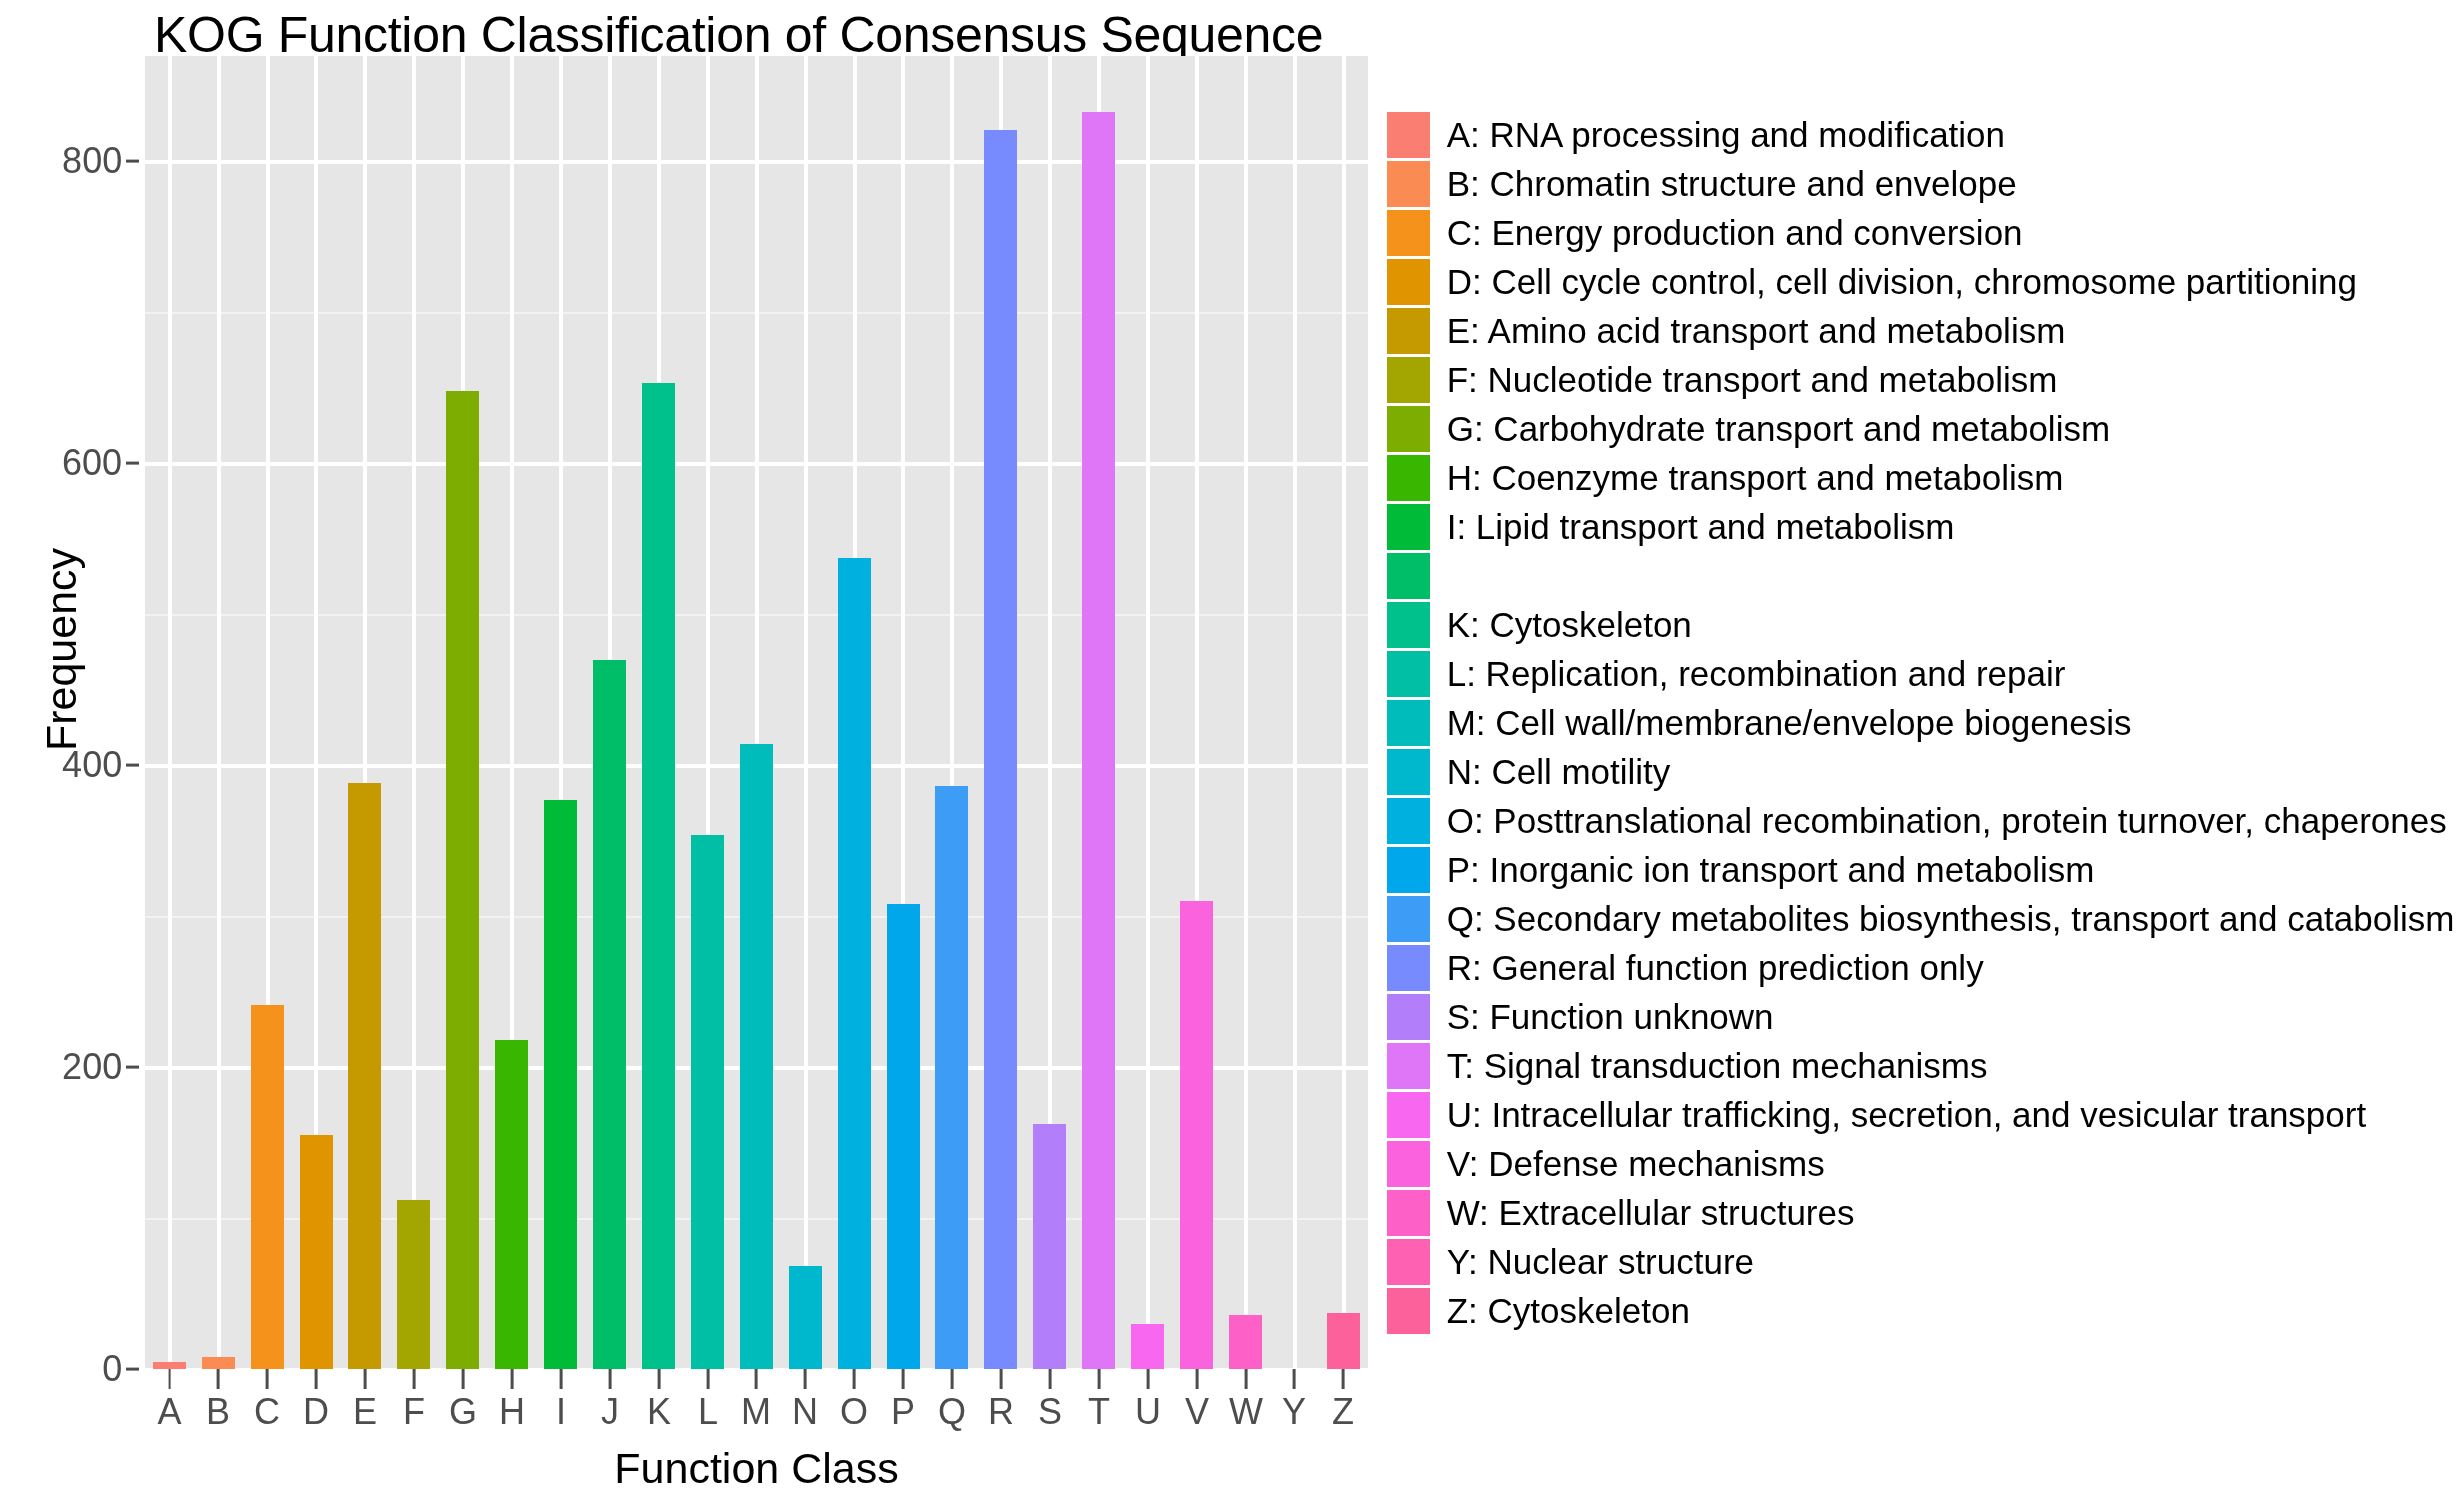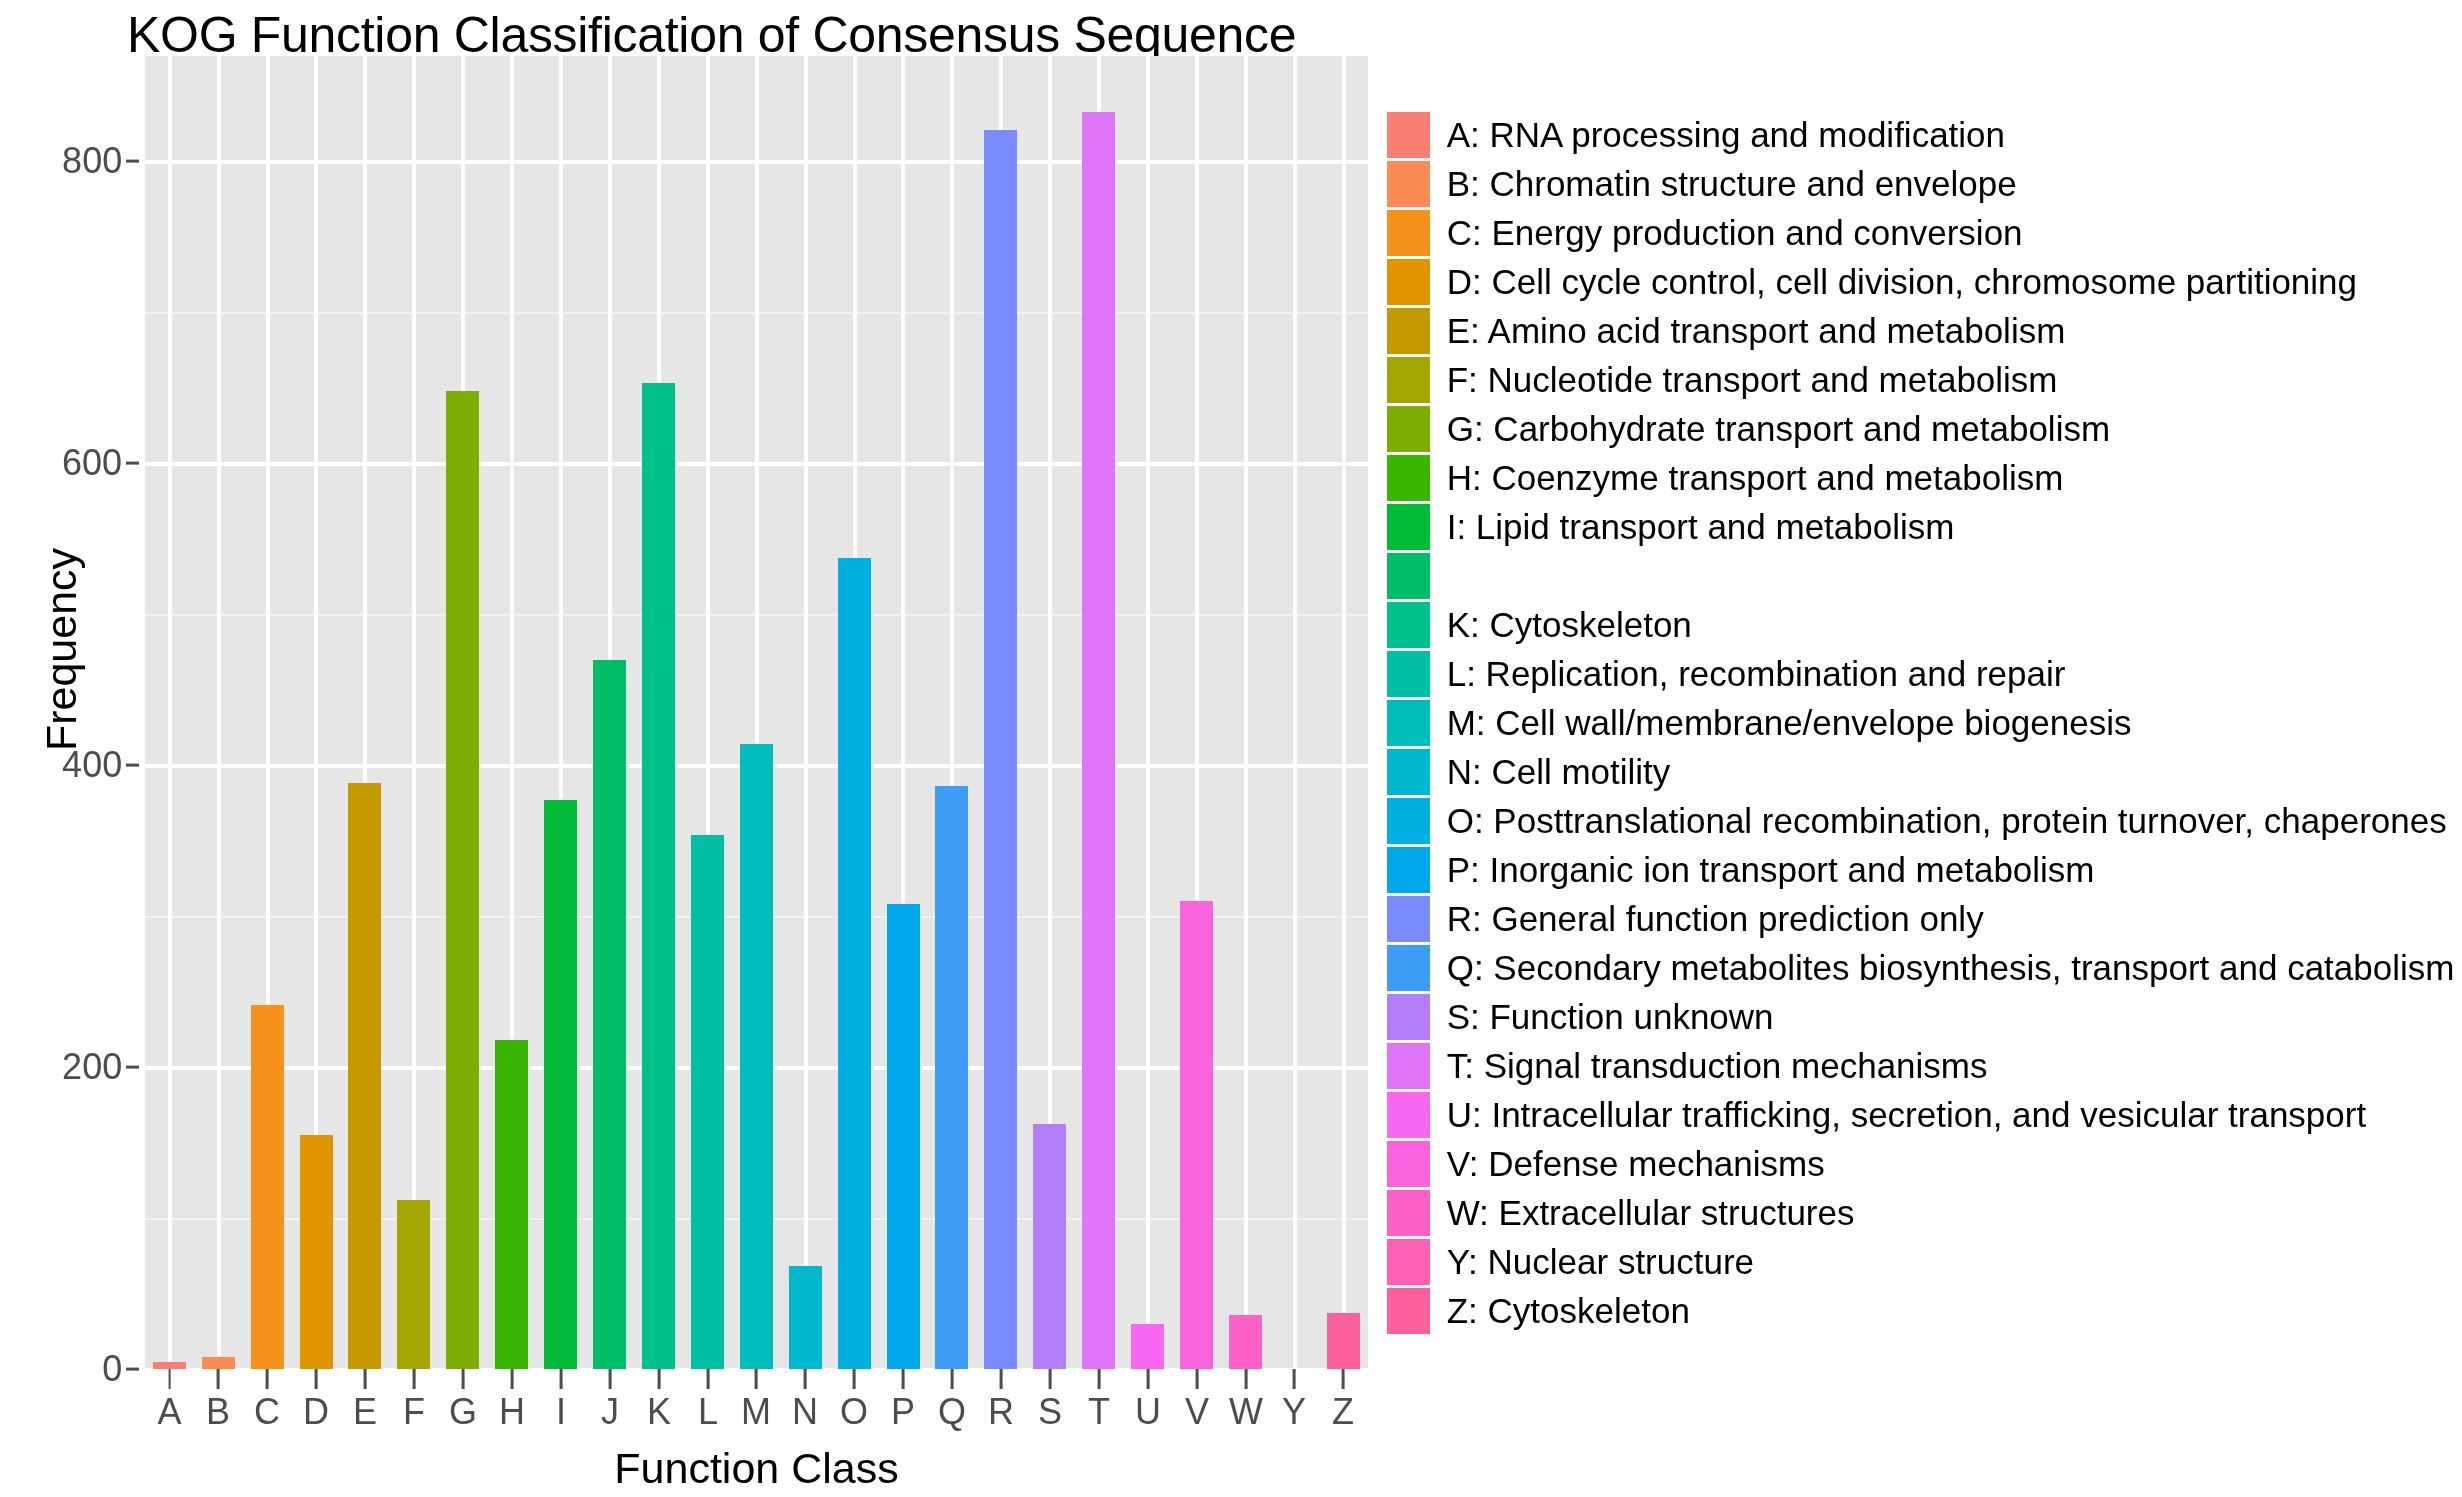--- a/index.html
+++ b/index.html
@@ -7,21 +7,21 @@
     width:2462px;height:1498px;
     background:#ffffff;
     font-family:"Liberation Sans", sans-serif;
     overflow:hidden;
   }
   #root{position:relative;width:2462px;height:1498px;}
 
   
   #chart-title{
     position:absolute;
-    left:127px; top:5.6px;
+    left:154px; top:5.6px;
     font-size:50px;
     color:#000000;
     letter-spacing:-0.3px;
     white-space:nowrap;
   }
 
   
   #y-axis-title{
     position:absolute;
     left:-43px; top:625px;
@@ -334,26 +334,26 @@
       </div>
       <div class="legend-row">
         <div class="legend-swatch" style="background: rgb(0, 176, 223);"></div>
         <div class="legend-label">O: Posttranslational recombination, protein turnover, chaperones</div>
       </div>
       <div class="legend-row">
         <div class="legend-swatch" style="background: rgb(0, 167, 234);"></div>
         <div class="legend-label">P: Inorganic ion transport and metabolism</div>
       </div>
       <div class="legend-row">
+        <div class="legend-swatch" style="background: rgb(61, 156, 245);"></div>
+        <div class="legend-label">Q: Secondary metabolites biosynthesis, transport and catabolism</div>
+      </div>
+      <div class="legend-row">
         <div class="legend-swatch" style="background: rgb(119, 139, 255);"></div>
         <div class="legend-label">R: General function prediction only</div>
-      </div>
-      <div class="legend-row">
-        <div class="legend-swatch" style="background: rgb(61, 156, 245);"></div>
-        <div class="legend-label">Q: Secondary metabolites biosynthesis, transport and catabolism</div>
       </div>
       <div class="legend-row">
         <div class="legend-swatch" style="background: rgb(179, 126, 249);"></div>
         <div class="legend-label">S: Function unknown</div>
       </div>
       <div class="legend-row">
         <div class="legend-swatch" style="background: rgb(223, 117, 247);"></div>
         <div class="legend-label">T: Signal transduction mechanisms</div>
       </div>
       <div class="legend-row">

